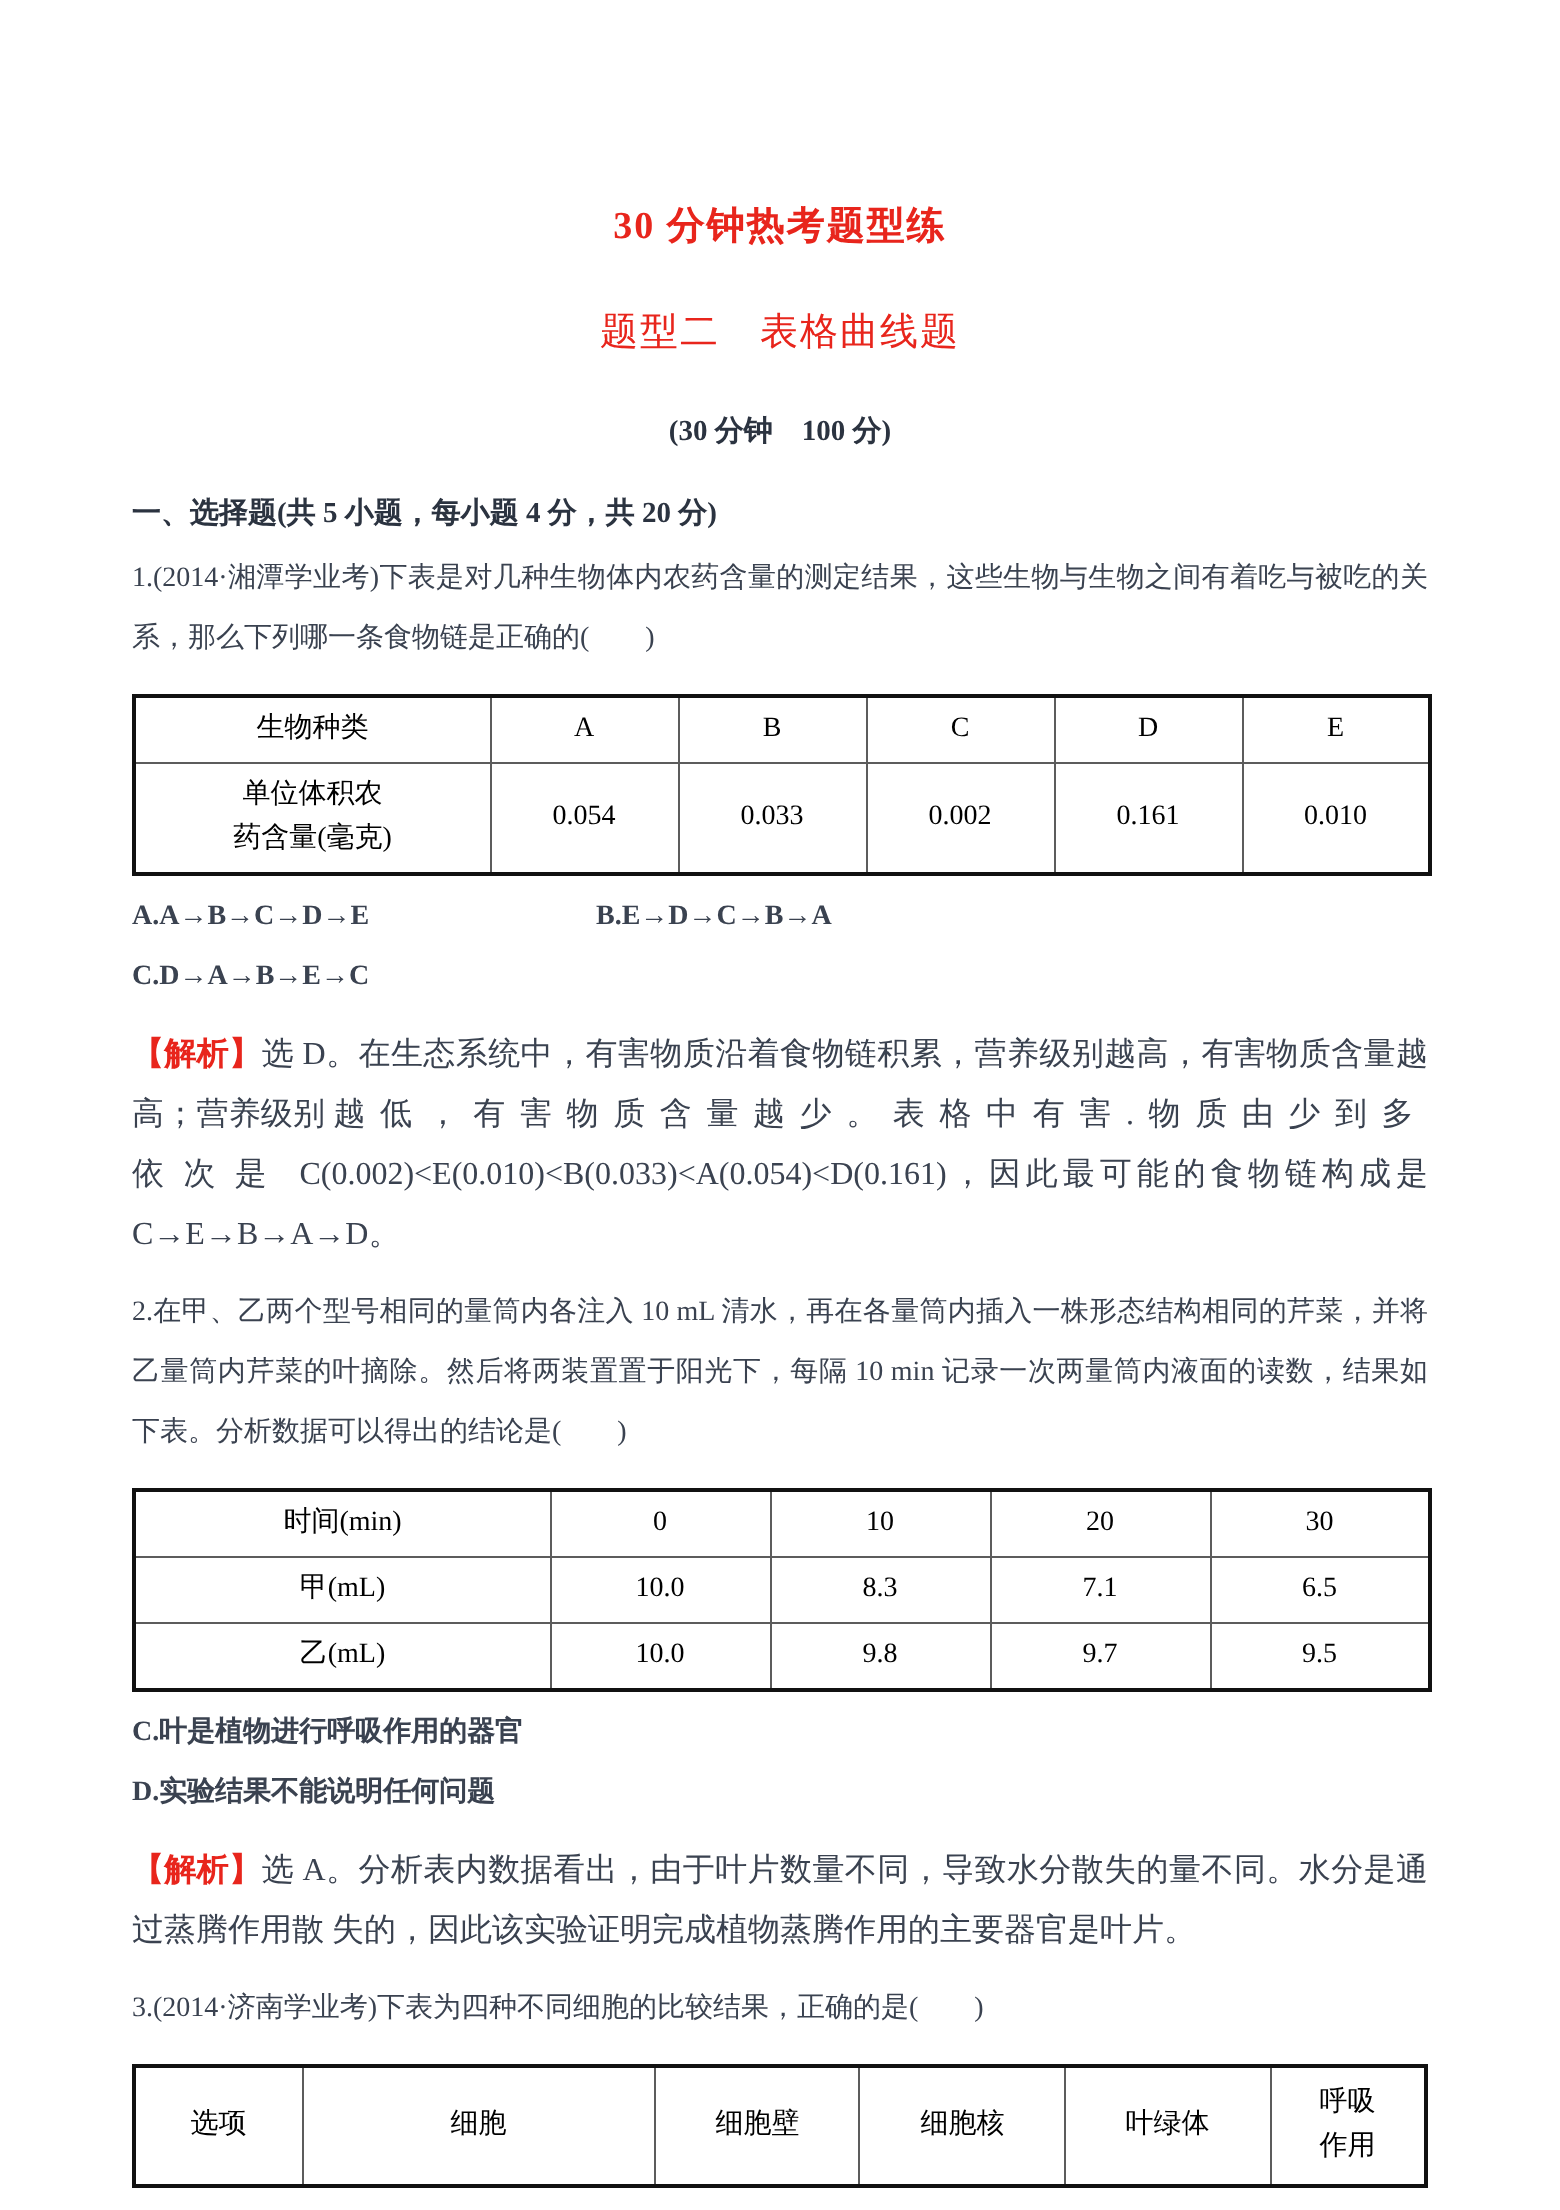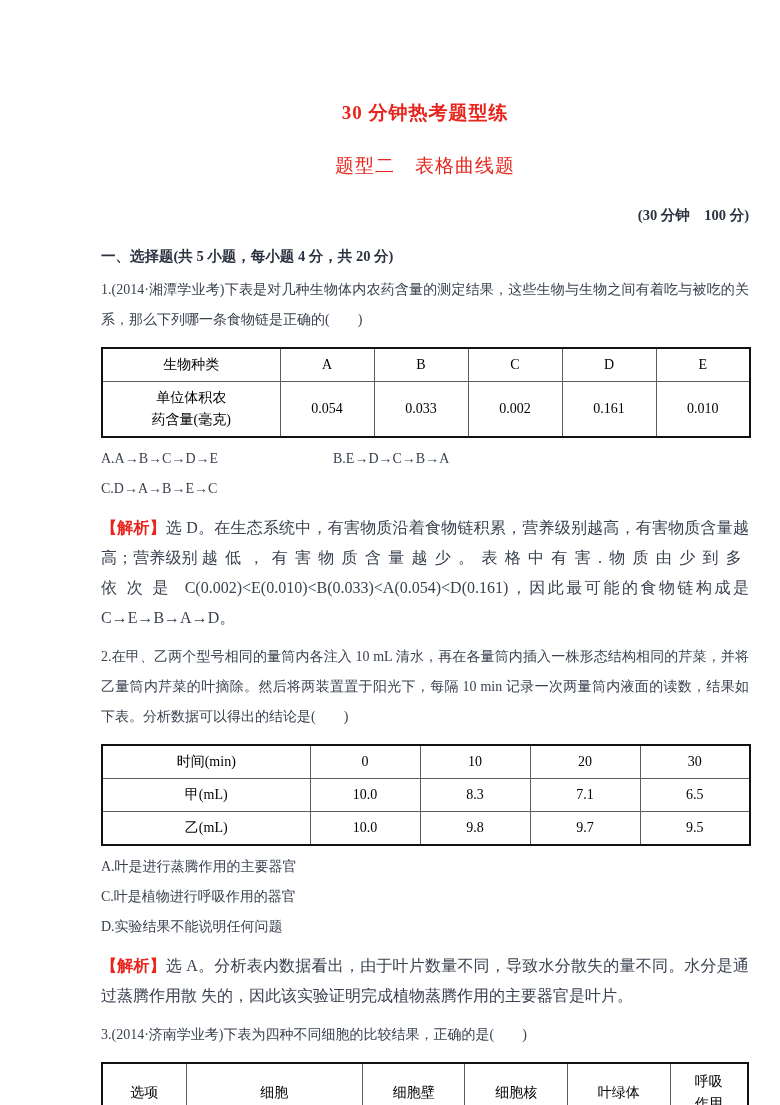--- a/index.html
+++ b/index.html
@@ -17,21 +17,20 @@
     overflow: hidden;
   }
 
   .page {
     position: absolute;
     left: 0; top: 0;
     width: 720px;
     height: 1105px;
     box-sizing: border-box;
     padding: 0;
-    margin-left: 35px;
   }
 
   .content {
     position: absolute;
     left: 66px;
     top: 0;
     width: 648px;
   }
 
   
@@ -45,21 +44,21 @@
   }
   .doc-subtitle {
     text-align: center;
     color: #e8251c;
     font-weight: normal;
     font-size: 19px;
     letter-spacing: 1px;
     margin-top: 27px;
   }
   .doc-meta {
-    text-align: right;
+    text-align: center;
     color: #2b3340;
     font-weight: bold;
     font-size: 14.5px;
     margin-top: 27px;
   }
 
   .section-head {
     font-weight: bold;
     font-size: 14.5px;
     color: #2b3340;
@@ -73,20 +72,21 @@
     color: #3a4250;
     text-align: justify;
     margin-top: 9px;
   }
 
   .opts {
     margin-top: 6px;
     font-size: 14px;
     line-height: 30px;
     color: #3a4250;
+    font-weight: bold;
   }
   .opt-row { display: flex; }
   .opt-row .opt { width: 232px; }
   .opt-stack .opt { display: block; }
 
   .analysis {
     font-size: 16px;
     line-height: 30px;
     color: #3a4250;
     text-align: justify;
@@ -215,21 +215,20 @@
           <td class="tall">乙(mL)</td>
           <td class="tall">10.0</td>
           <td class="tall">9.8</td>
           <td class="tall">9.7</td>
           <td class="tall">9.5</td>
         </tr>
       </tbody>
     </table>
 
     <div class="opts opt-stack">
-      <span class="opt">A.叶是进行蒸腾作用的主要器官</span>
       <span class="opt">C.叶是植物进行呼吸作用的器官</span>
       <span class="opt">D.实验结果不能说明任何问题</span>
     </div>
 
     <div class="analysis">
       <span class="tag">【解析】</span><span>选 A。分析表内数据看出，由于叶片数量不同，导致水分散失的量不同。水分是通过蒸腾作用散</span>
       <span>失的，因此该实验证明完成植物蒸腾作用的主要器官是叶片。</span>
     </div>
 
     <div class="q-para">3.(2014·济南学业考)下表为四种不同细胞的比较结果，正确的是(　　)</div>

